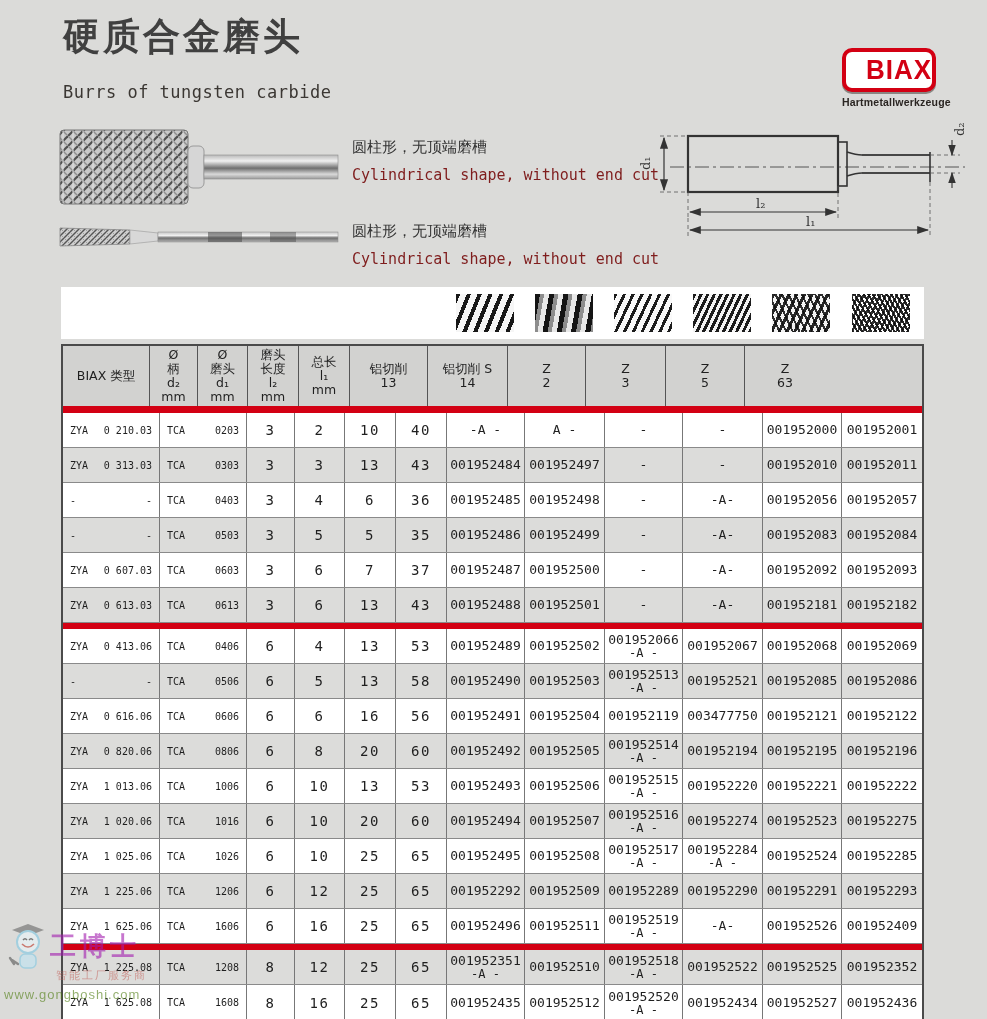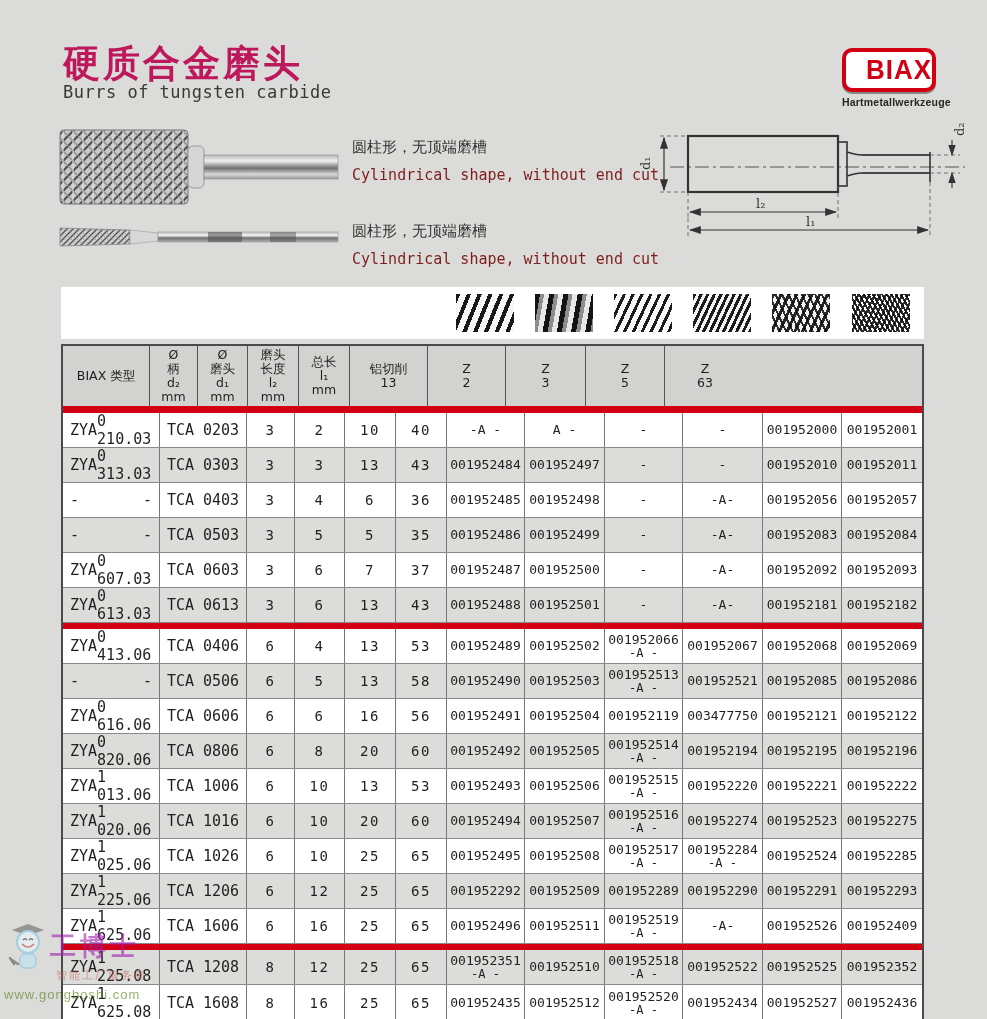--- a/index.html
+++ b/index.html
@@ -1,21 +1,21 @@
 <!DOCTYPE html>
 <html><head>
 <meta charset="utf-8">
 <style>
   html,body{margin:0;padding:0;}
   body{width:987px;height:1019px;position:relative;background:#dbdbd9;overflow:hidden;
        font-family:"DejaVu Sans",sans-serif;color:#222;}
 
   
-  .page-title{position:absolute;left:63px;top:39px;font-family:"DejaVu Serif",serif;
-      font-weight:bold;font-size:37px;letter-spacing:3px;color:#be185d;}
+  .page-title{position:absolute;left:63px;top:12px;font-family:"DejaVu Serif",serif;
+      font-weight:bold;font-size:37px;letter-spacing:3px;color:#404040;}
   .page-subtitle{position:absolute;left:63px;top:82px;font-family:"DejaVu Sans Mono",monospace;
       font-size:17px;color:#3b3733;letter-spacing:.5px;}
 
   .logo-box{position:absolute;left:842px;top:48px;width:86px;height:36px;background:#fff;
       border:4px solid #d30013;border-radius:10px;display:flex;align-items:center;justify-content:flex-end;
       box-shadow:0 2px 0 rgba(40,30,25,.45);}
   .logo-text{font-family:"Liberation Sans",sans-serif;font-weight:800;font-size:26px;
       color:#d30013;letter-spacing:1px;transform:scaleY(1.05);}
   .logo-tagline{position:absolute;left:842px;top:96px;width:94px;font-family:"Liberation Sans",sans-serif;
       font-weight:bold;font-size:10.5px;color:#2a2522;text-align:center;letter-spacing:.2px;}
@@ -56,21 +56,21 @@
       box-sizing:border-box;}
   .th:last-child{border-right:none;}
   .redband{height:7px;background:#d30013;}
   .redline{height:6px;background:#d30013;}
   .tr{display:flex;height:35px;border-bottom:1px solid #8a8a8a;box-sizing:border-box;}
   .tr:last-child{border-bottom:none;}
   .tr.white{background:#ffffff;}
   .tr.gray{background:#dcdcda;}
   .td{box-sizing:border-box;border-right:1px solid #777;font-family:"DejaVu Sans Mono",monospace;}
   .td:last-child{border-right:none;}
-  .split{display:flex;align-items:center;justify-content:space-between;padding:4px 7px;font-size:15px;color:#1f1f1f;}
+  .split{display:flex;align-items:center;justify-content:space-between;padding:4px 7px;font-size:10px;color:#1f1f1f;}
   .ctr{display:flex;flex-direction:column;align-items:center;justify-content:center;text-align:center;color:#1f1f1f;}
   .dim{font-size:14px;letter-spacing:1.5px;}
   .ord{font-size:13px;line-height:14px;}
   .ord .sub{font-size:12px;line-height:12px;}
   .c0{width:97px;}.c1{width:87px;}.c2{width:48px;}.c3{width:50px;}.c4{width:51px;}.c5{width:51px;}
   .c6{width:78px;}.c7{width:80px;}.c8{width:78px;}.c9{width:80px;}.c10{width:79px;}.c11{width:80px;}
 
   
   .watermark{position:absolute;left:4px;top:920px;width:220px;opacity:.6;pointer-events:none;z-index:5;}
   .wm-row{display:flex;align-items:center;}
@@ -198,20 +198,22 @@
 mm</div>
         <div class="th c4">磨头
 长度
 l₂
 mm</div>
         <div class="th c5">总长
 l₁
 mm</div>
         <div class="th c6">铝切削
 13</div>
+        <div class="th c7">铝切削  S
+14</div>
         <div class="th c8">Z
 2</div>
         <div class="th c9">Z
 3</div>
         <div class="th c10">Z
 5</div>
         <div class="th c11">Z
 63</div>
       </div>
     <div class="redband"></div>

